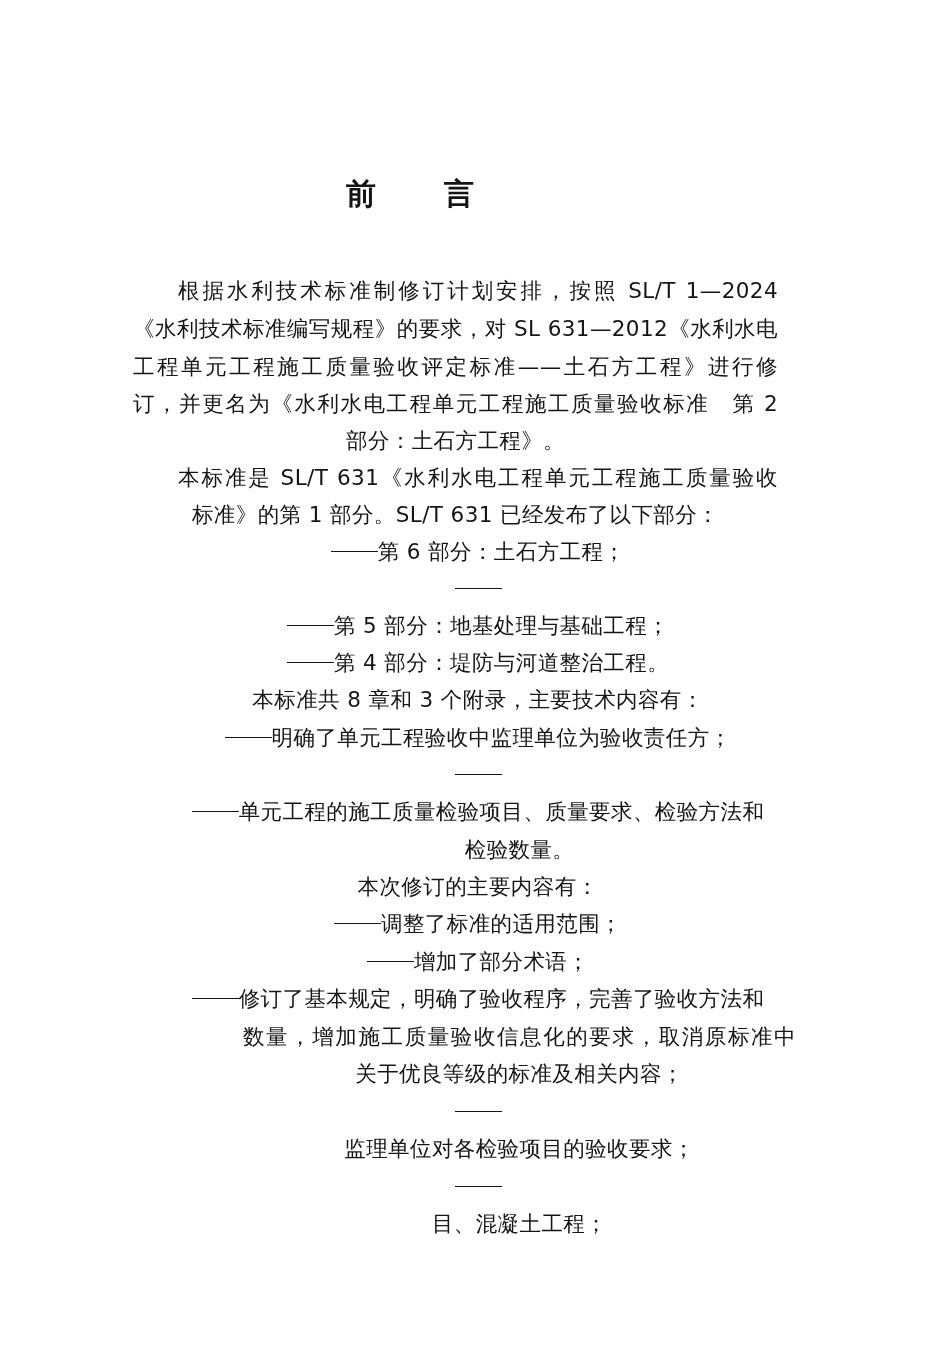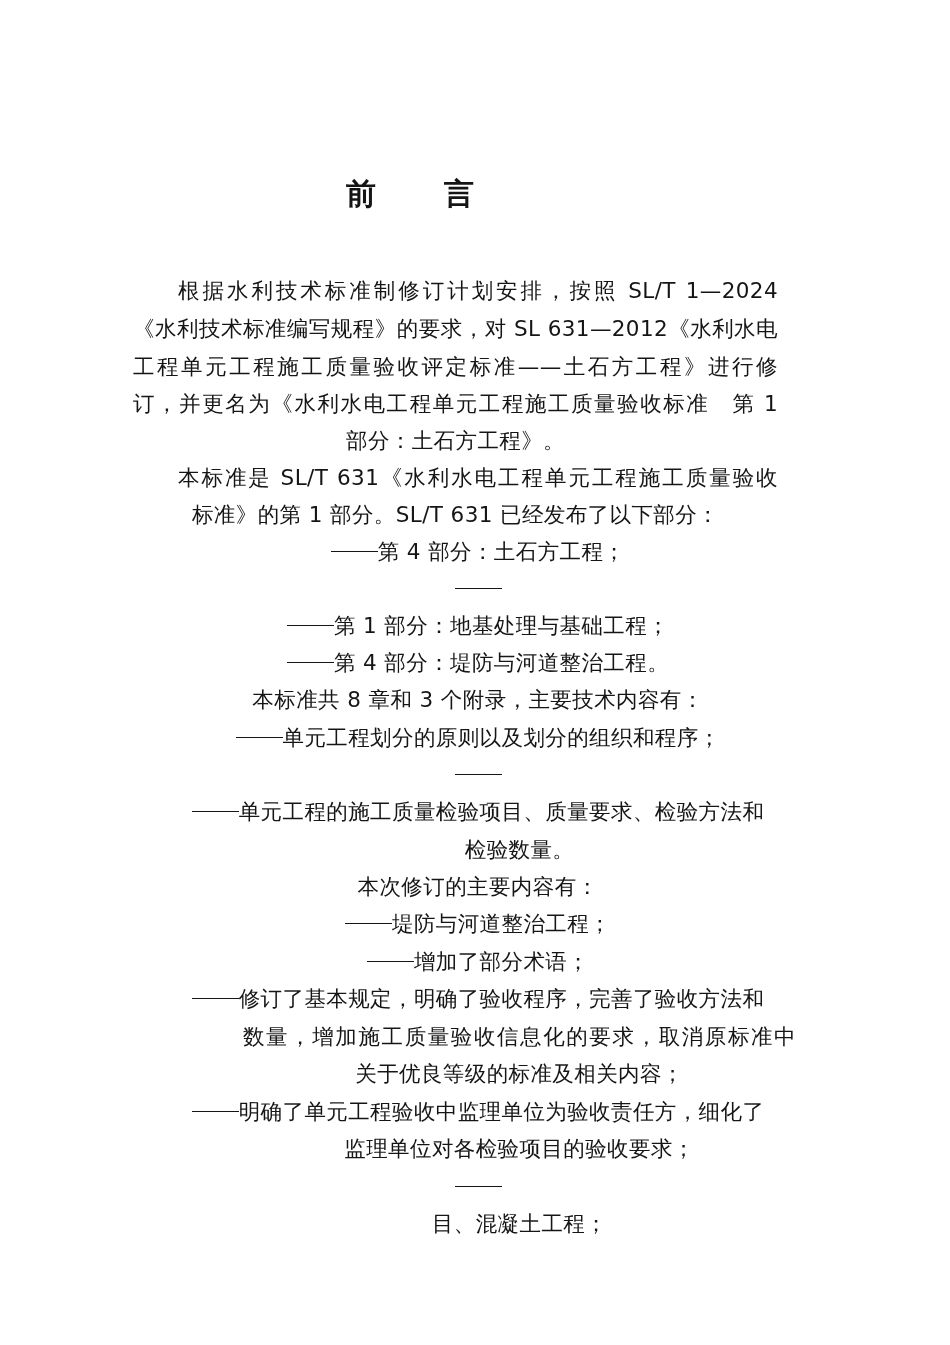--- a/index.html
+++ b/index.html
@@ -21,43 +21,43 @@
 
 <div>
 
   <div class="title">
     <span>前</span><span>言</span>
   </div>
 
   <div class="line just ind2" style="top:276px">根据水利技术标准制修订计划安排，按照 SL/T 1—2024</div>
   <div class="line just" style="top:314px">《水利技术标准编写规程》的要求，对 SL 631—2012《水利水电</div>
   <div class="line just" style="top:352px">工程单元工程施工质量验收评定标准——土石方工程》进行修</div>
-  <div class="line just" style="top:389px">订，并更名为《水利水电工程单元工程施工质量验收标准　第 1</div>
+  <div class="line just" style="top:389px">订，并更名为《水利水电工程单元工程施工质量验收标准　第 2</div>
   <div class="line" style="top:426px">部分：土石方工程》。</div>
 
   <div class="line just ind2" style="top:463px">本标准是 SL/T 631《水利水电工程单元工程施工质量验收</div>
   <div class="line" style="top:500px">标准》的第 1 部分。SL/T 631 已经发布了以下部分：</div>
 
-  <div class="line ind2" style="top:537px"><span class="dash"></span><span>第 4 部分：土石方工程；</span></div>
+  <div class="line ind2" style="top:537px"><span class="dash"></span><span>第 6 部分：土石方工程；</span></div>
   <div class="line ind2" style="top:574px"><span class="dash"></span></div>
-  <div class="line ind2" style="top:611px"><span class="dash"></span><span>第 1 部分：地基处理与基础工程；</span></div>
+  <div class="line ind2" style="top:611px"><span class="dash"></span><span>第 5 部分：地基处理与基础工程；</span></div>
   <div class="line ind2" style="top:648px"><span class="dash"></span><span>第 4 部分：堤防与河道整治工程。</span></div>
 
   <div class="line ind2" style="top:685px">本标准共 8 章和 3 个附录，主要技术内容有：</div>
 
-  <div class="line ind2" style="top:723px"><span class="dash"></span><span>单元工程划分的原则以及划分的组织和程序；</span></div>
+  <div class="line ind2" style="top:723px"><span class="dash"></span><span>明确了单元工程验收中监理单位为验收责任方；</span></div>
   <div class="line ind2" style="top:760px"><span class="dash"></span></div>
   <div class="line ind2" style="top:797px"><span class="dash"></span><span>单元工程的施工质量检验项目、质量要求、检验方法和</span></div>
   <div class="line ind4" style="top:835px">检验数量。</div>
 
   <div class="line ind2" style="top:872px">本次修订的主要内容有：</div>
 
-  <div class="line ind2" style="top:909px"><span class="dash"></span><span>堤防与河道整治工程；</span></div>
+  <div class="line ind2" style="top:909px"><span class="dash"></span><span>调整了标准的适用范围；</span></div>
   <div class="line ind2" style="top:947px"><span class="dash"></span><span>增加了部分术语；</span></div>
   <div class="line ind2" style="top:984px"><span class="dash"></span><span>修订了基本规定，明确了验收程序，完善了验收方法和</span></div>
   <div class="line ind4 just" style="top:1022px">数量，增加施工质量验收信息化的要求，取消原标准中</div>
   <div class="line ind4" style="top:1059px">关于优良等级的标准及相关内容；</div>
-  <div class="line ind2" style="top:1097px"><span class="dash"></span><span>明确了单元工程验收中监理单位为验收责任方，细化了</span></div>
+  <div class="line ind2" style="top:1097px"><span class="dash"></span></div>
   <div class="line ind4" style="top:1134px">监理单位对各检验项目的验收要求；</div>
   <div class="line ind2" style="top:1172px"><span class="dash"></span></div>
   <div class="line ind4" style="top:1209px">目、混凝土工程；</div>
 
 </div>
 
 </body></html>

